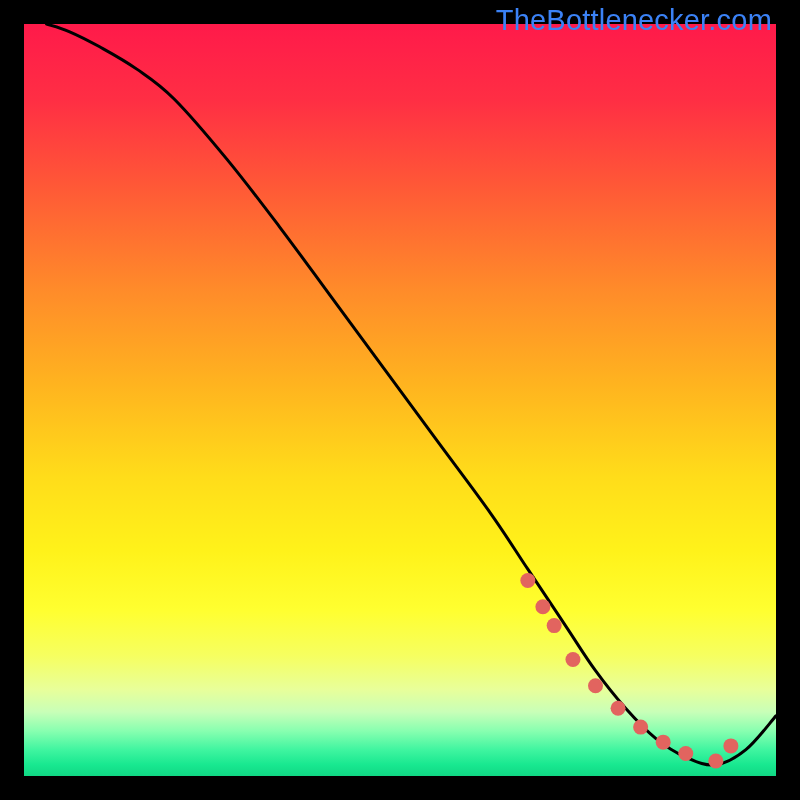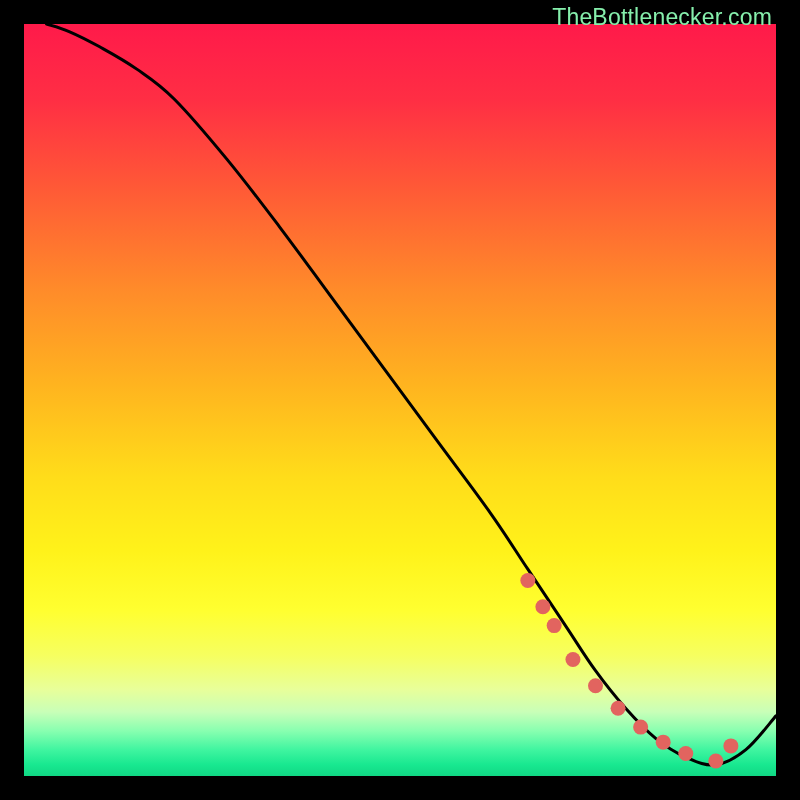--- a/index.html
+++ b/index.html
@@ -23,22 +23,22 @@
     position: absolute;
     left: 0;
     top: 0;
     width: 752px;
     height: 752px;
   }
   .watermark {
     position: absolute;
     top: 4px;
     right: 28px;
-    color: #86efac;
-    font-size: 23px;
+    color: #3b82f6;
+    font-size: 29px;
     font-weight: 500;
     letter-spacing: 0.2px;
     user-select: none;
   }
 </style>
 </head>
 <body>
 
 <div class="frame">
   <svg class="plot" viewBox="0 0 752 752" preserveAspectRatio="none">

